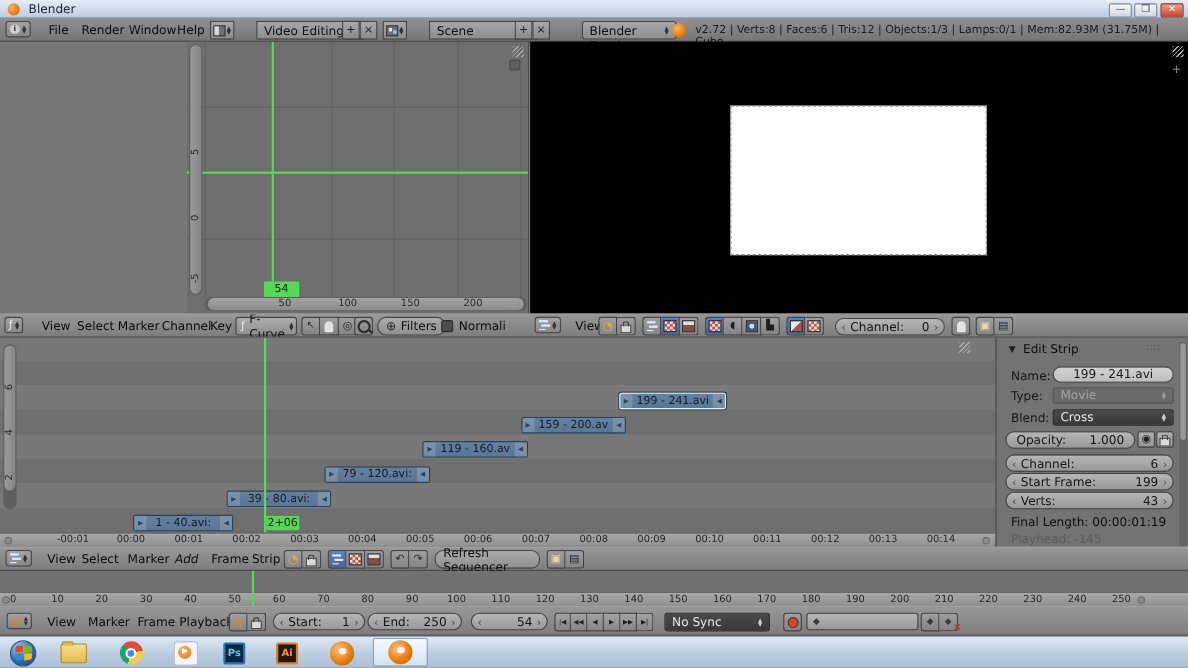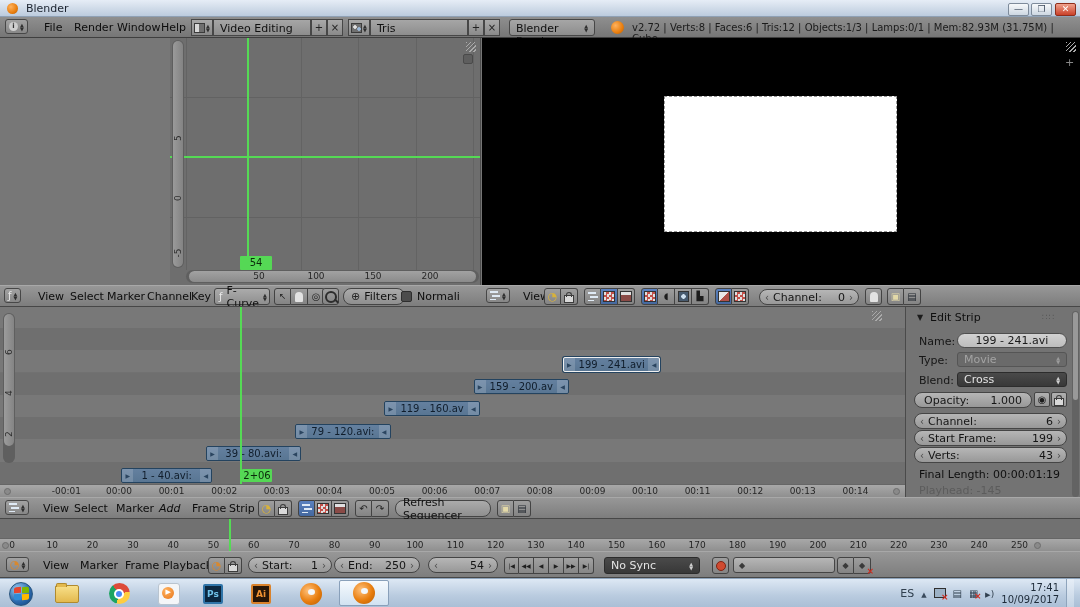--- a/index.html
+++ b/index.html
@@ -14,21 +14,21 @@
   .winbtn{top:3px;height:13px;width:21px;border:1px solid #7e8b9b;border-radius:2px;background:linear-gradient(#f7f9fb,#cdd7e2);box-sizing:border-box;text-align:center;line-height:10px;font-size:9px;color:#39465a;}
   #btn-close{background:linear-gradient(#f0a28e,#c94029);color:#fff;border-color:#8e2e1c;}
   
   #topbar{left:0;top:17px;width:1080px;height:21px;background:linear-gradient(#8f8f8f,#767676);border-bottom:1px solid #3f3f3f;box-sizing:border-box;}
   .menu{position:absolute;top:4px;color:#0d0d0d;font-size:11px;cursor:default;}
   .edpill{height:15px;border:1px solid #474747;border-radius:3px;background:linear-gradient(#a2a2a2,#878787);display:flex;align-items:center;padding:0 3px;gap:2px;box-sizing:border-box;}
   .updn{display:inline-flex;flex-direction:column;justify-content:center;}
   .updn::before{content:"▲";font-size:5px;line-height:4px;color:#2e2e2e;}
   .updn::after{content:"▼";font-size:5px;line-height:4px;color:#2e2e2e;}
   .circle-i{width:9px;height:9px;border-radius:50%;background:#cfcfcf;color:#333;font-size:7px;line-height:9px;text-align:center;font-weight:bold;}
-  .selfield{height:17px;background:linear-gradient(#a6a6a6,#8d8d8d);border:1px solid #474747;box-sizing:border-box;color:#101010;padding:2px 6px;font-size:11px;}
+  .selfield{height:17px;background:linear-gradient(#a6a6a6,#8d8d8d);border:1px solid #474747;box-sizing:border-box;color:#101010;padding:2px 6px;font-size:11px;margin-left:20px;}
   .minibtn{height:17px;width:22px;border:1px solid #474747;background:linear-gradient(#a9a9a9,#8a8a8a);box-sizing:border-box;display:flex;align-items:center;justify-content:center;gap:1px;}
   .sqbtn{height:17px;width:16px;border:1px solid #474747;background:linear-gradient(#a9a9a9,#8a8a8a);box-sizing:border-box;text-align:center;line-height:15px;font-size:10px;color:#222;}
   .scr-ic{width:9px;height:8px;background:#6f6f6f;border:1px solid #3b3b3b;display:inline-block;position:relative;}
   .scr-ic::before{content:"";position:absolute;left:0;top:0;width:4px;height:8px;background:#d8d8d8;}
   .scene-ic{width:9px;height:8px;display:inline-block;background:
     radial-gradient(circle at 3px 3px,#e0e0e0 1.5px,transparent 2px),
     radial-gradient(circle at 7px 5px,#9bb8d8 1.5px,transparent 2px),#6f6f6f;border:1px solid #3b3b3b;}
   #version-text{top:5px;font-size:10px;color:#1b1b1b;}
   
   .hdr{background:linear-gradient(#979797,#7d7d7d);border-top:1px solid #a8a8a8;border-bottom:1px solid #474747;box-sizing:border-box;}
@@ -189,21 +189,21 @@
       <span class="scr-ic"></span>
       <span class="updn"></span>
     </span>
   <span class="abs selfield" style="left:213px;top:2px;width:98px">Video Editing</span>
   <span class="abs sqbtn" style="left:311px;top:2px">+</span>
   <span class="abs sqbtn" style="left:327px;top:2px">×</span>
   <span class="abs minibtn" style="left:348px;top:2px">
       <span class="scene-ic"></span>
       <span class="updn"></span>
     </span>
-  <span class="abs selfield" style="left:370px;top:2px;width:98px">Tris</span>
+  <span class="abs selfield" style="left:370px;top:2px;width:98px">Scene</span>
   <span class="abs sqbtn" style="left:468px;top:2px">+</span>
   <span class="abs sqbtn" style="left:484px;top:2px">×</span>
   <span class="abs selfield" style="left:509px;top:2px;width:86px;border-radius:3px;display:flex;justify-content:space-between">
       <span>Blender Render</span>
       <span class="updn"></span>
     </span>
   <span class="abs blogo" style="left:611px;top:4px;width:13px;height:13px"></span>
   <span class="abs" id="version-text" style="left:632px">v2.72 | Verts:8 | Faces:6 | Tris:12 | Objects:1/3 | Lamps:0/1 | Mem:82.93M (31.75M) | Cube</span>
 </div>
 
@@ -599,26 +599,13 @@
   <span class="tbicon" style="left:246px">
       <span class="psq ai">Ai</span>
     </span>
   <span class="tbicon" style="left:296px">
       <span class="bl"></span>
     </span>
   <span class="activeapp" style="left:339px"></span>
   <span class="tbicon" style="left:349px;top:2px">
       <span class="bl"></span>
     </span>
-  <span id="tray">
-    <span class="trayic" style="font-size:11px">ES</span>
-    <span class="trayic uparrow"></span>
-    <span class="trayic redx"><span class="ic-monitor"></span></span>
-    <span class="trayic">▤</span>
-    <span class="trayic redx">▦</span>
-    <span class="trayic spk"></span>
-    <span class="clockblk">
-      <div>17:41</div>
-      <div>10/09/2017</div>
-    </span>
-    <span class="showdesk"></span>
-  </span>
 </div>
 
 </body></html>

